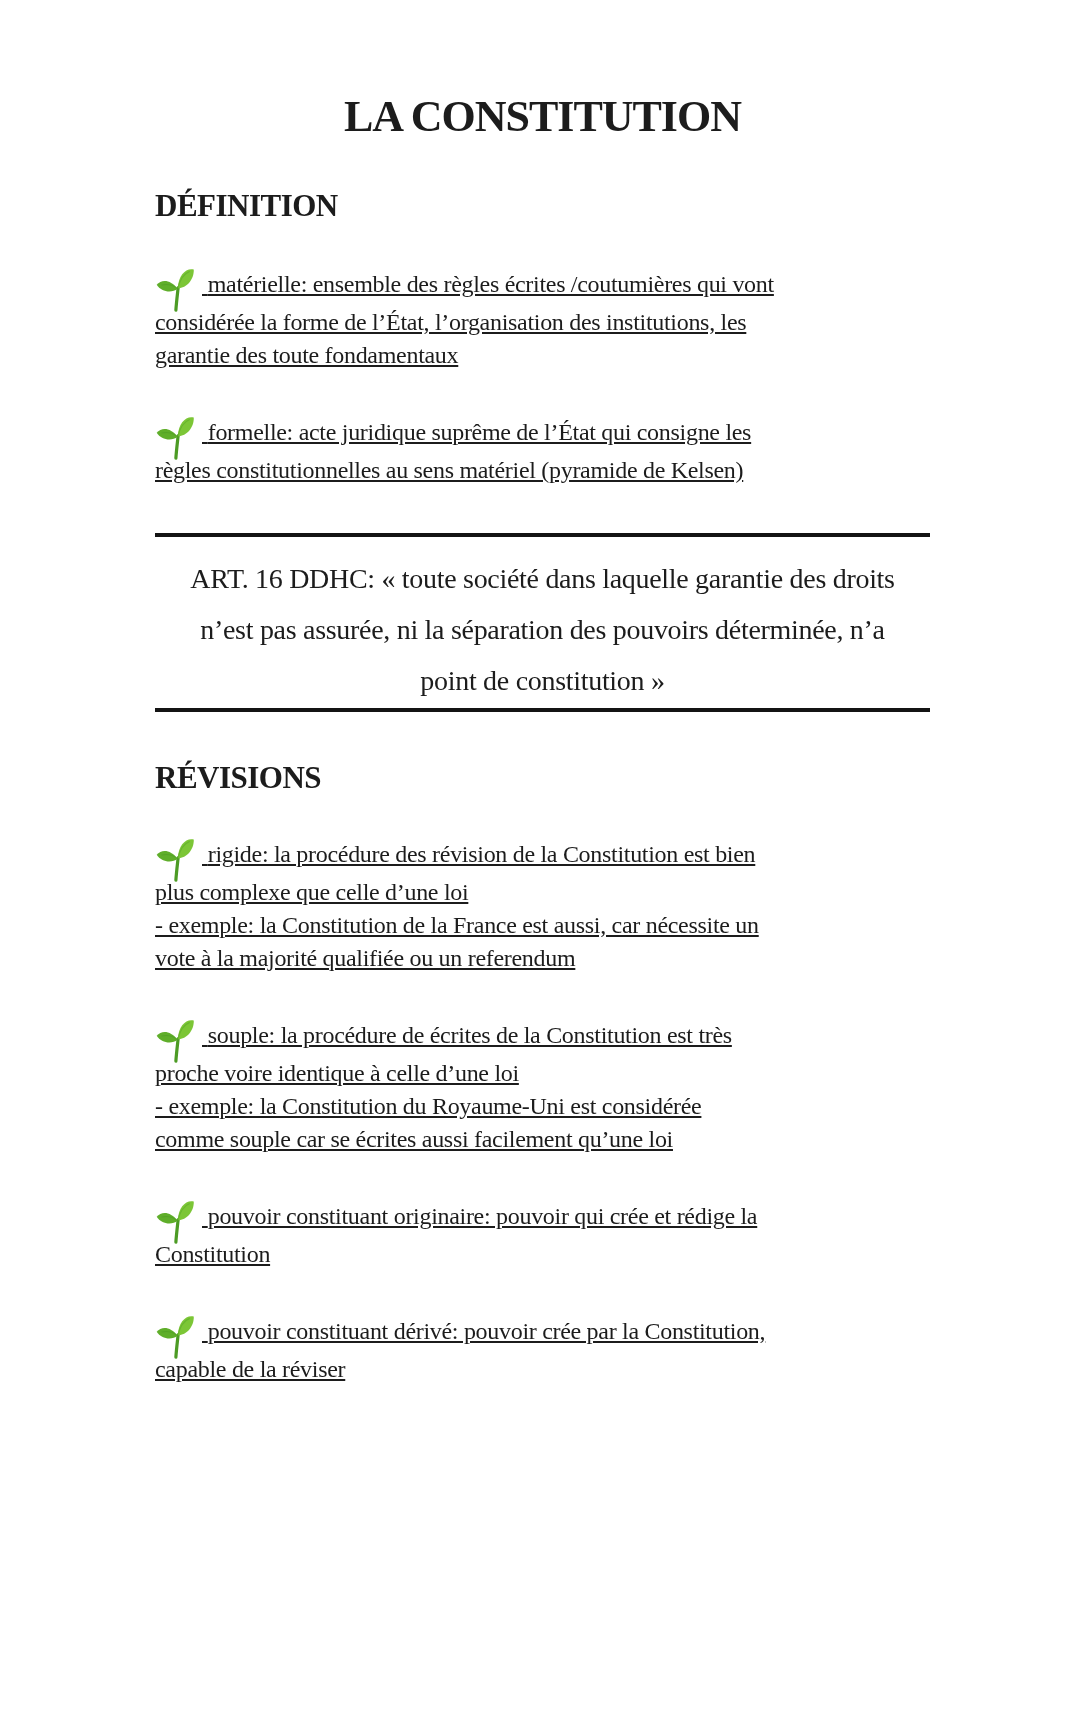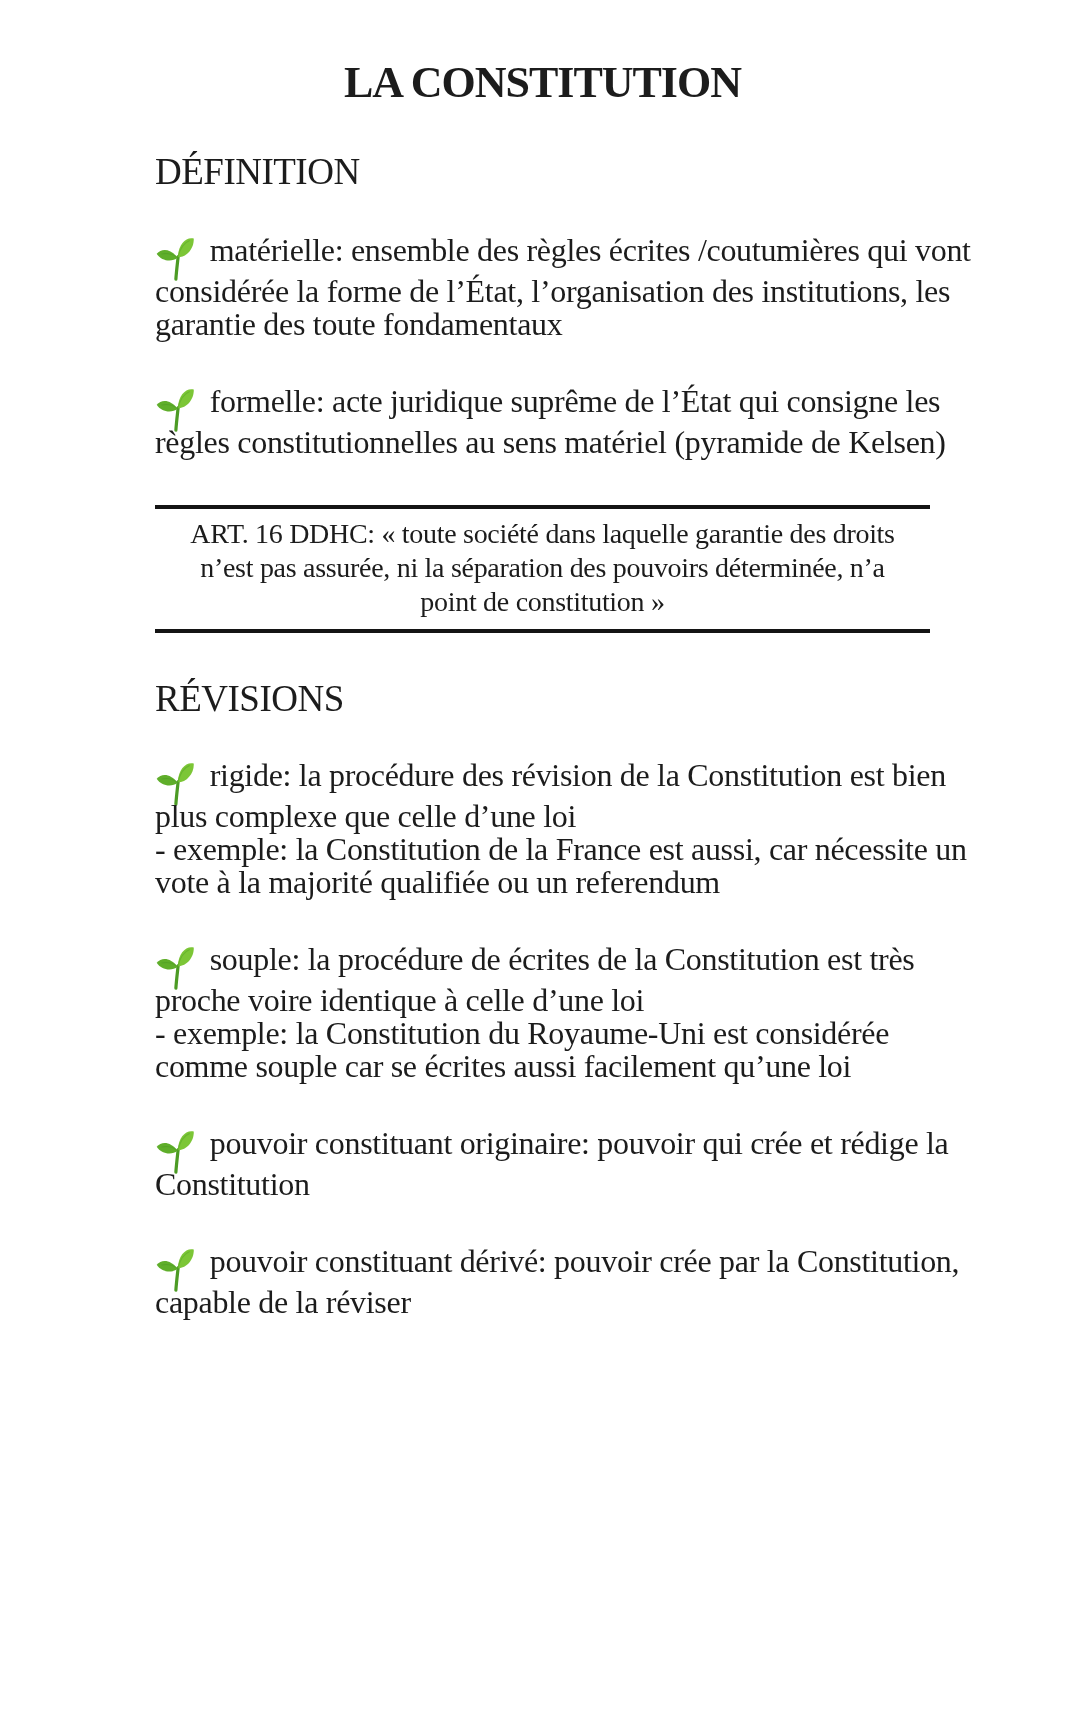--- a/index.html
+++ b/index.html
@@ -12,40 +12,41 @@
     height: 1728px;
     position: relative;
     font-family: "Liberation Serif", serif;
     color: #1c1c1c;
     overflow: hidden;
   }
   .page {
     padding: 0 150px 0 155px;
   }
   .doc-title {
-    padding-top: 60px;
+    padding-top: 94px;
     font-size: 44px;
     line-height: 46px;
     font-weight: bold;
     text-align: center;
     letter-spacing: -1px;
   }
   .section-heading {
     margin-top: 50px;
-    font-size: 37px;
+    font-size: 31px;
     line-height: 32px;
-    font-weight: normal;
+    font-weight: bold;
     letter-spacing: -0.5px;
   }
   .section-heading.revisions {
   }
   .para {
     margin-top: 44px;
-    font-size: 32px;
+    font-size: 24px;
     letter-spacing: -0.3px;
+    text-decoration: underline;
   }
   .para.first-para { margin-top: 46px; }
   .line {
     line-height: 33px;
     white-space: nowrap;
   }
   .seedling {
     display: inline-block;
     width: 40px;
     height: 50px;
@@ -58,20 +59,21 @@
     border-top: 4px solid #141414;
     border-bottom: 4px solid #141414;
     padding: 8px 0 10px 0;
     text-align: center;
     font-size: 28px;
     letter-spacing: -0.3px;
   }
   .quote-block .line {
     line-height: 34px;
     white-space: nowrap;
+    margin-top: 17px;
   }
 </style>
 </head>
 <body>
 
 <div class="page">
 
   <div class="doc-title">LA CONSTITUTION</div>
 
   <div class="section-heading">DÉFINITION</div>

